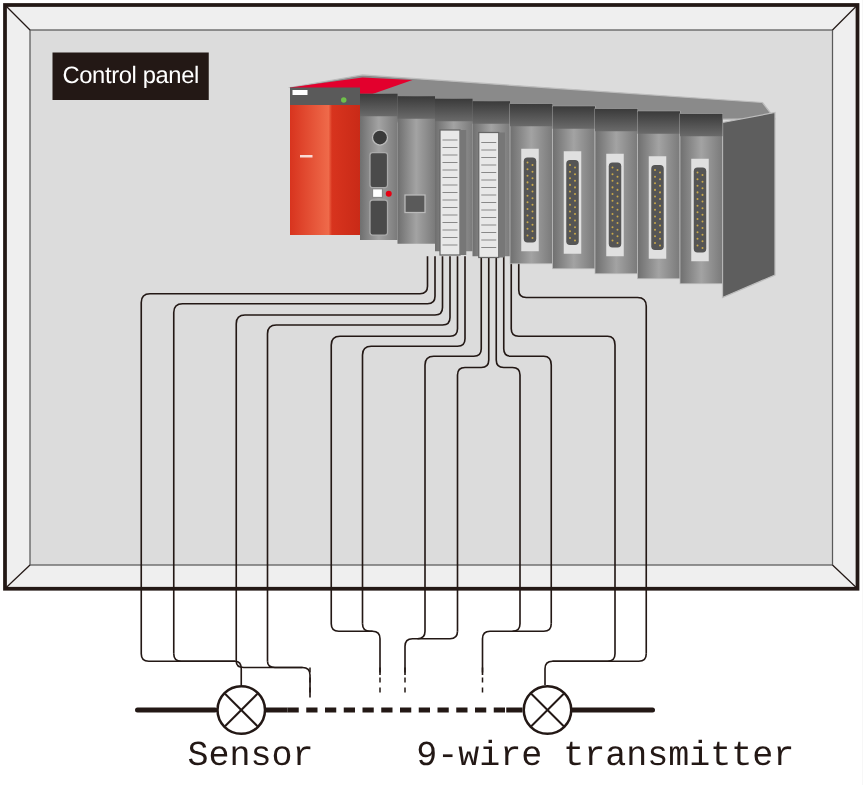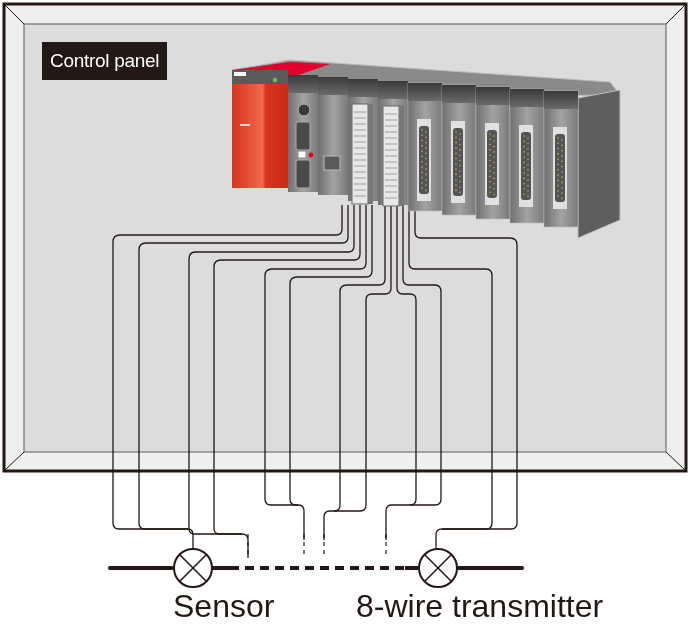--- a/index.html
+++ b/index.html
@@ -4,22 +4,22 @@
 <style>
   html, body { margin: 0; padding: 0; background: #ffffff; }
   body { width: 690px; height: 628px; position: relative; overflow: hidden; font-family: "Liberation Sans", sans-serif; }
   #stage { position: absolute; left: 0; top: 0; width: 690px; height: 628px; }
   .panel-label {
     position: absolute; left: 42px; top: 42px; height: 38px; padding: 0 8px;
     background: #231815; color: #ffffff; font-size: 19px; line-height: 38px;
     font-family: "Liberation Sans", sans-serif; letter-spacing: -0.3px;
   }
   .caption {
-    position: absolute; top: 592px; font-size: 32px; color: #231815;
-    font-family: Liberation Sans, sans-serif; line-height: 28px; margin-left: 23px;
+    position: absolute; top: 592px; font-size: 28px; color: #231815;
+    font-family: Liberation Mono, monospace; line-height: 28px;
   }
   .caption.sensor { left: 150px; }
   .caption.transmitter { left: 333px; }
 </style>
 </head>
 <body>
 
 <div id="stage">
 <svg width="690" height="628" viewBox="0 0 690 628" xmlns="http://www.w3.org/2000/svg">
   <defs>
@@ -320,13 +320,13 @@
   </g>
 <line x1="248" y1="534" x2="248" y2="558" stroke="#231815" stroke-width="1.2" stroke-dasharray="4,4"></line>
       <line x1="304" y1="534" x2="304" y2="555" stroke="#231815" stroke-width="1.2" stroke-dasharray="4,4"></line>
       <line x1="324" y1="534" x2="324" y2="555" stroke="#231815" stroke-width="1.2" stroke-dasharray="4,4"></line>
       <line x1="386" y1="534" x2="386" y2="555" stroke="#231815" stroke-width="1.2" stroke-dasharray="4,4"></line>
     </svg>
 </div>
 
 <div class="panel-label">Control panel</div>
 <div class="caption sensor">Sensor</div>
-<div class="caption transmitter">8-wire transmitter</div>
+<div class="caption transmitter">9-wire transmitter</div>
 
 </body></html>

